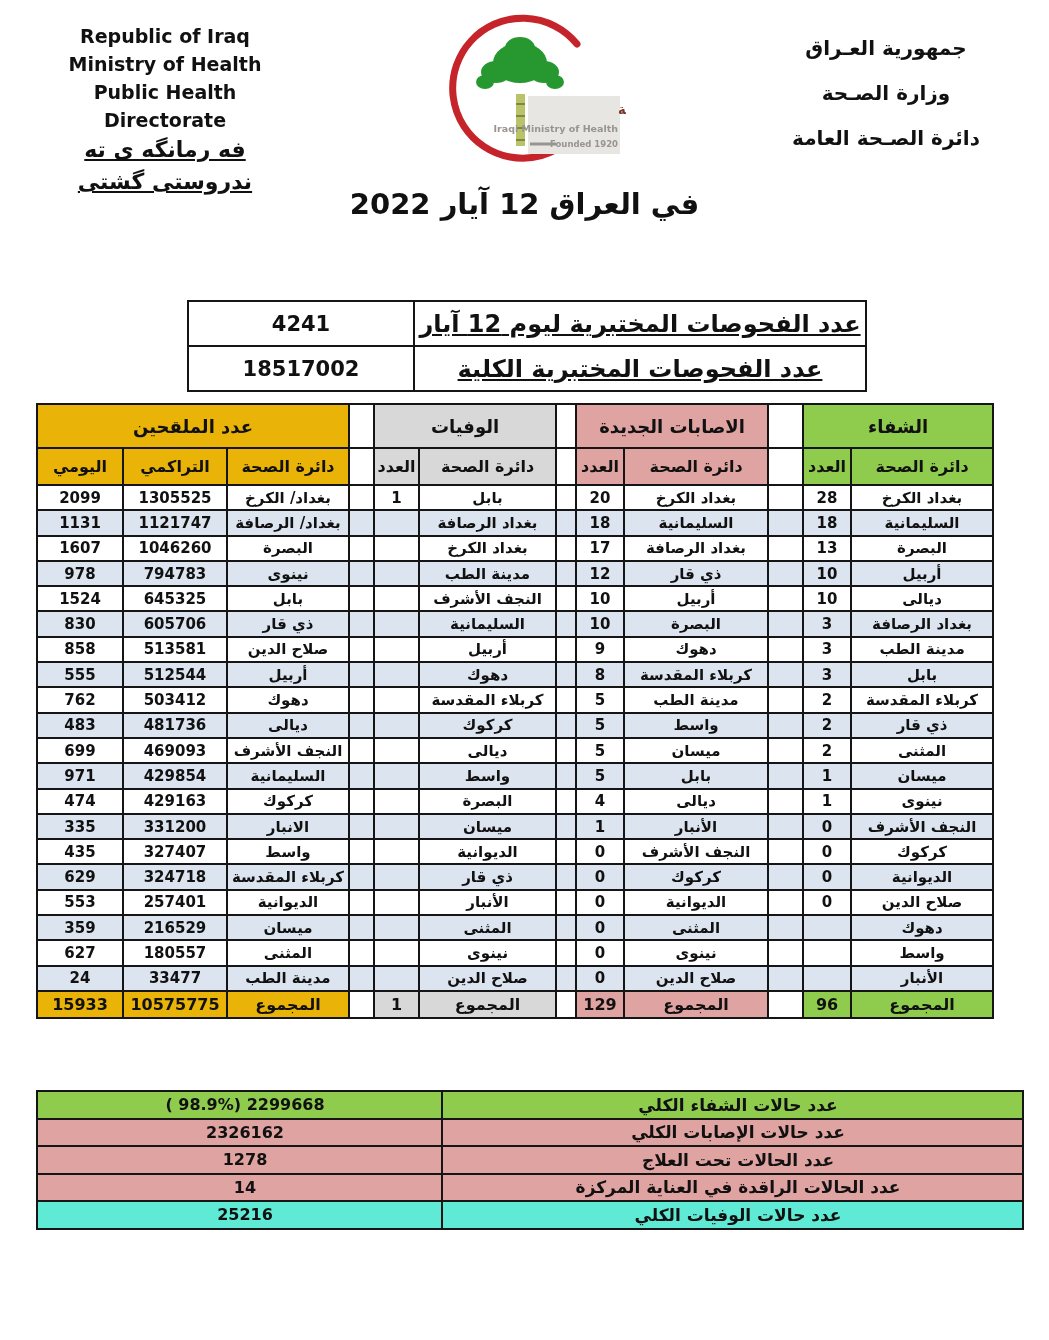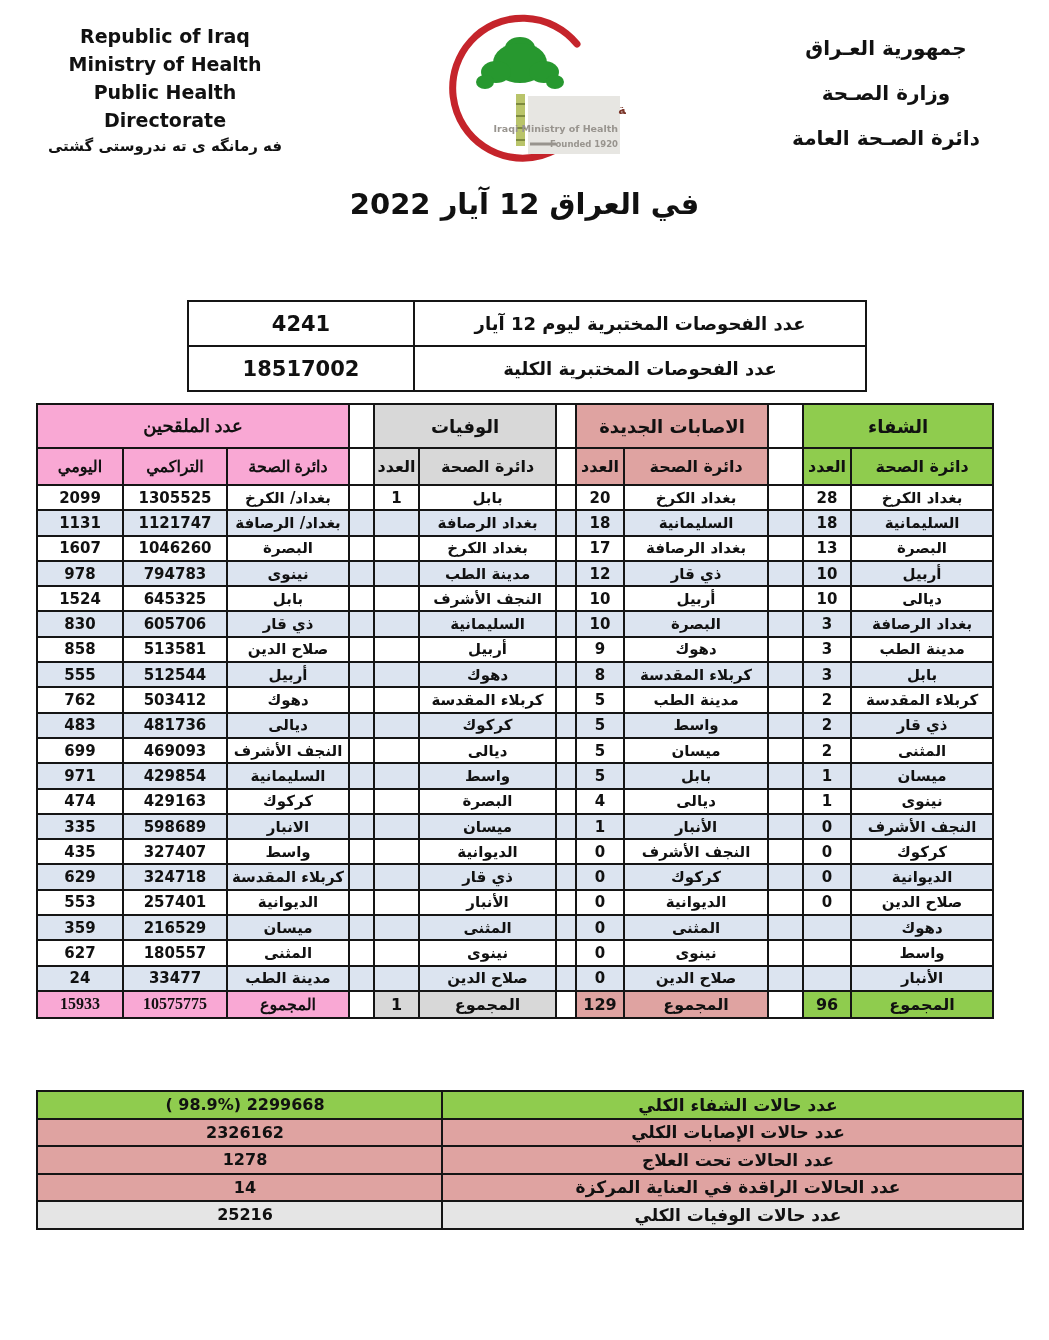--- a/index.html
+++ b/index.html
@@ -3,55 +3,55 @@
 <meta charset="utf-8">
 <style>
   html,body{margin:0;padding:0;background:#fff;}
   .page{
     position:relative; width:1028px; height:1340px; background:#ffffff;
     font-family:"DejaVu Sans", sans-serif; color:#111; overflow:hidden;
   }
   
   .hdr-left{position:absolute; left:34px; top:22px; width:262px; text-align:center; font-weight:bold;}
   .hdr-left .en{font-size:19px; line-height:28px;}
-  .hdr-left .ku{font-size:15px; line-height:24px; direction:rtl;}
+  .hdr-left .ku{font-size:22px; line-height:32px; direction:rtl;text-decoration:underline;}
   .hdr-right{position:absolute; left:758px; top:26px; width:256px; text-align:center; font-weight:bold; direction:rtl;}
   .hdr-right .ar{font-size:20px; line-height:45px;}
   .logo-wrap{position:absolute; left:426px; top:6px; width:200px; height:165px;}
   
   .title{position:absolute; left:0; top:180px; width:1049px; text-align:center; font-weight:bold;
          font-size:29px; line-height:48px; direction:rtl;}
   
   table{border-collapse:collapse;}
   .tests{position:absolute; left:187px; top:300px; width:670px; table-layout:fixed;border-radius:23px;}
   .tests td{border:2.5px solid #151515; height:41px; text-align:center; font-weight:bold; background:#fff;}
   .tests .tval{width:222px; font-size:21px;}
-  .tests .tlab{width:448px; font-size:18px; direction:rtl;}
+  .tests .tlab{width:448px; font-size:24px; direction:rtl;text-decoration:underline;}
   
   .main{position:absolute; left:36px; top:403px; width:956px; table-layout:fixed;}
   .main th,.main td{border:2px solid #151515; padding:0; text-align:center; font-weight:bold;
                     white-space:nowrap; overflow:hidden;}
   .main thead .grp th{height:42px; font-size:18px;}
   .main thead .cols th{height:35px; font-size:16px;}
   .main tbody td{height:23.3px; font-size:15px;}
   .main tfoot td{height:25px; font-size:16px;}
-  .blue{background:#f9a8d4;font-family:Liberation Serif, serif;} .gray{background:#d8d8d8;}
+  .blue{background:#eab308;} .gray{background:#d8d8d8;}
   .pink{background:#dfa3a1;} .green{background:#8fcc4e;}
   .gut{background:#ffffff;}
   .main tbody tr:nth-child(even) td{background:#dce4f0;}
   .main tbody td.gut{background:#ffffff;}
   .main td.name{direction:rtl;}
   
   .summary{position:absolute; left:36px; top:1090px; width:956px; table-layout:fixed;}
   .summary td{border:2px solid #151515; height:23.5px; text-align:center; font-weight:bold;padding-left:12px;}
   .summary .val{width:390px; font-size:16px; direction:ltr;}
   .summary .lab{width:566px; font-size:17px; direction:rtl;text-align:center;}
   .summary tr.green td{background:#8fcc4e;}
   .summary tr.pink td{background:#dfa3a1;}
-  .summary tr.tan td{background:#e5e5e5;}
+  .summary tr.tan td{background:#5eead4;}
 </style>
 </head>
 <body>
 
 <div class="page">
 
   <div class="hdr-left">
     <div class="en">Republic of Iraq</div>
     <div class="en">Ministry of Health</div>
     <div class="en">Public Health Directorate</div>
@@ -323,21 +323,21 @@
           <td class="name">البصرة</td>
           <td class="gut"></td>
           <td>4</td>
           <td class="name">ديالى</td>
           <td class="gut"></td>
           <td>1</td>
           <td class="name">نينوى</td>
         </tr>
         <tr>
           <td>335</td>
-          <td>598689</td>
+          <td>331200</td>
           <td class="name">الانبار</td>
           <td class="gut"></td>
           <td></td>
           <td class="name">ميسان</td>
           <td class="gut"></td>
           <td>1</td>
           <td class="name">الأنبار</td>
           <td class="gut"></td>
           <td>0</td>
           <td class="name">النجف الأشرف</td>

